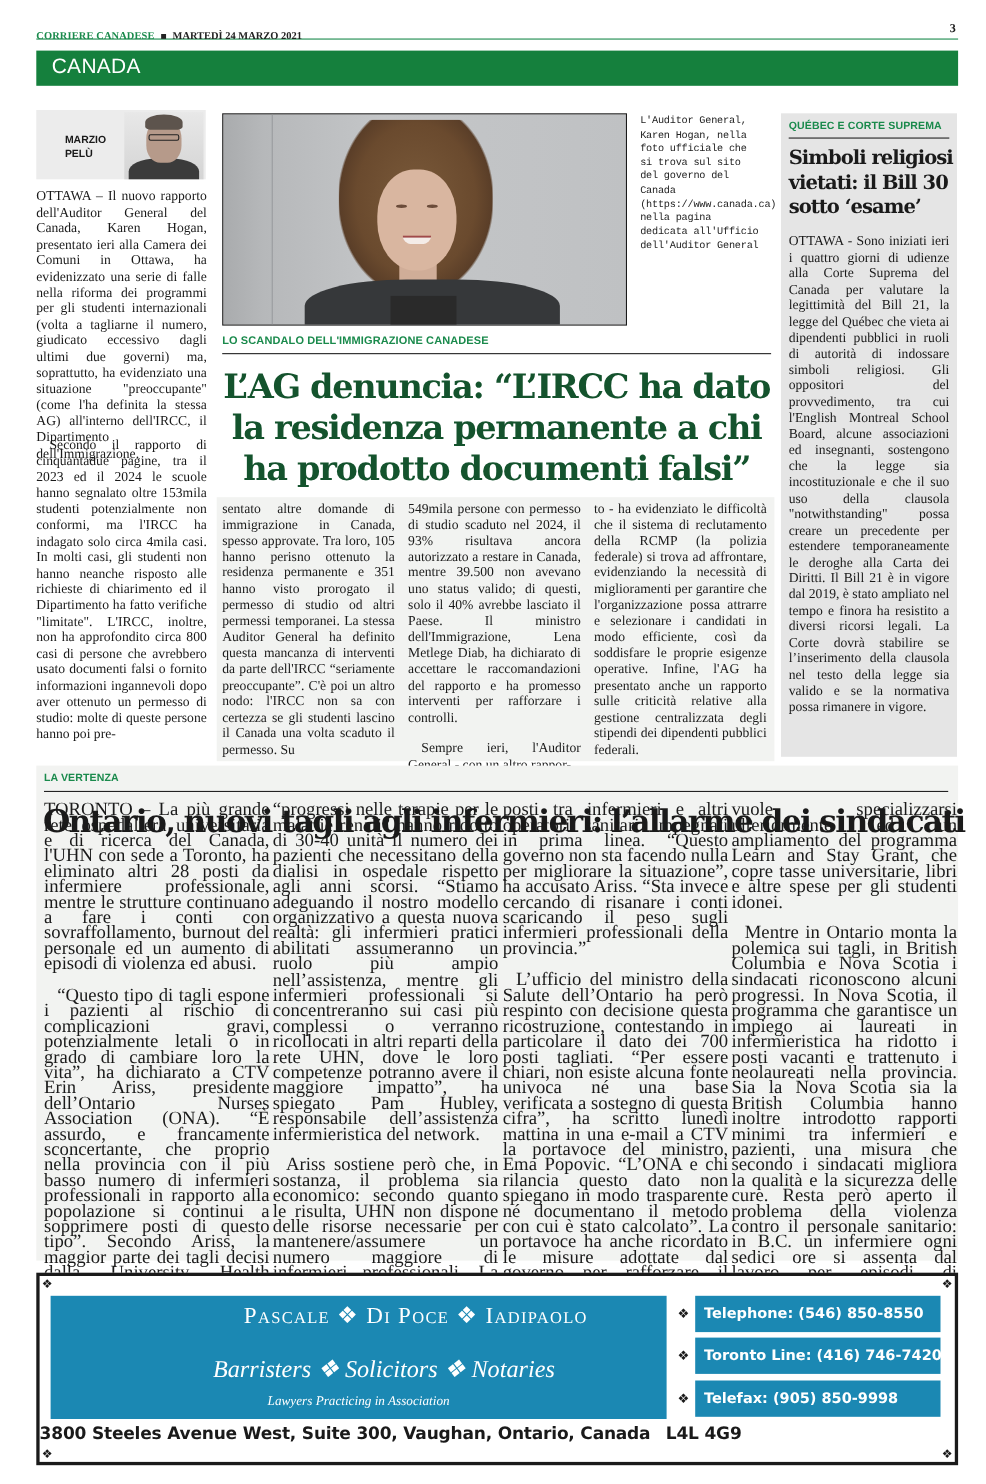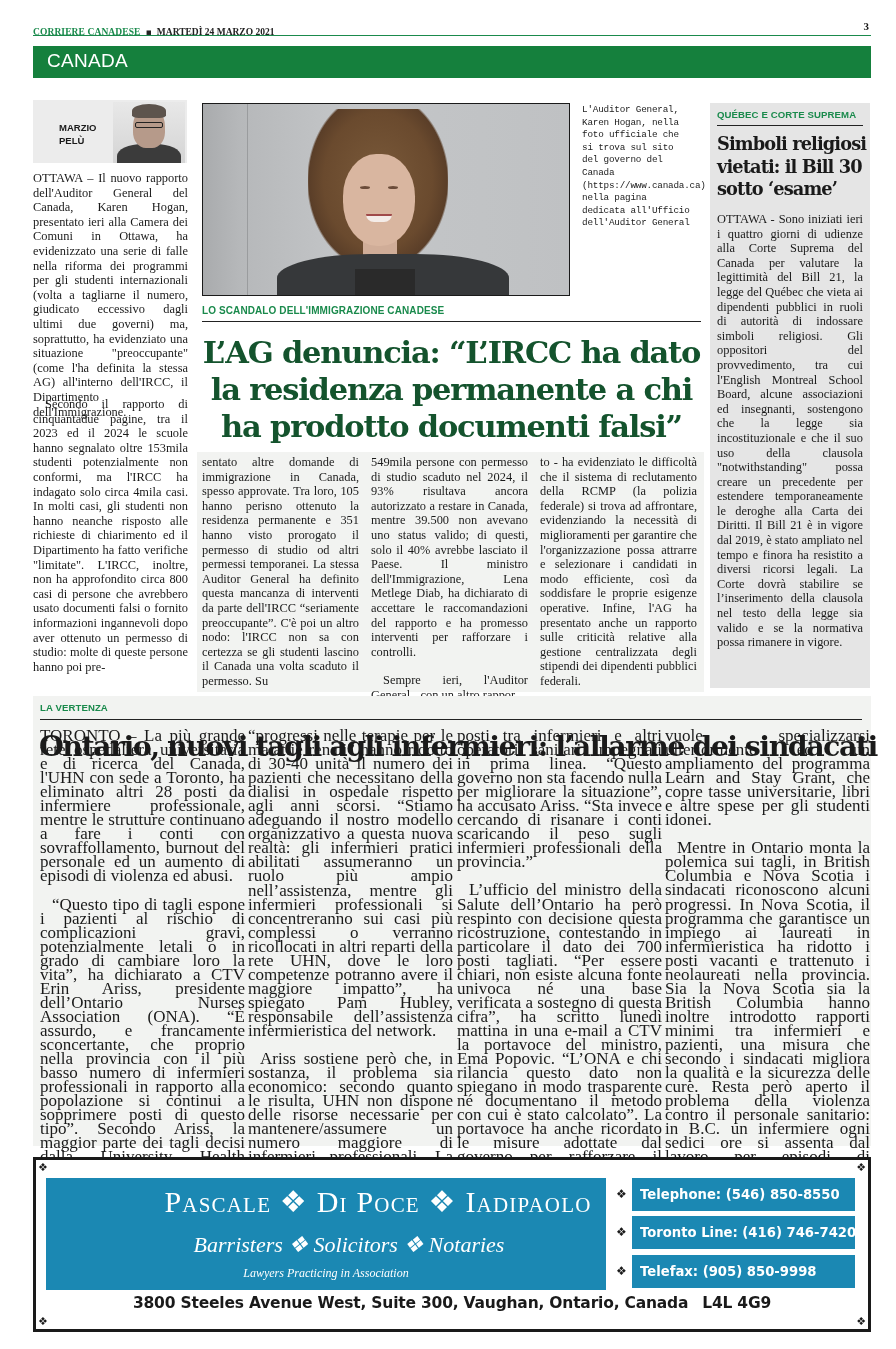--- a/index.html
+++ b/index.html
@@ -66,26 +66,26 @@
     .kicker-lower { position: absolute; left: 40px; top: 702px; width: 822px; border-bottom: 1.3px solid #222; padding-bottom: 6px; font-size: 9.6px; }
     .headline-lower { position: absolute; left: 39px; top: 728px; width: 830px; font-family: "DejaVu Serif", serif; font-weight: bold; font-size: 28.5px; line-height: 36px; letter-spacing: -1.55px; color: #1a1a1a; white-space: nowrap; }
     .lc { position: absolute; top: 729px; width: 205px; font-size: 17px; line-height: 14.05px; }
     .lc1 { left: 40px; } .lc2 { left: 248px; } .lc3 { left: 457px; } .lc4 { left: 665px; }
 
     
     .ad { position: absolute; left: 33px; top: 1157px; width: 838px; height: 175px; border: 3px solid #1a1a1a; background: #fff; }
     .ad .corner { position: absolute; font-size: 11px; color: #1a1a1a; line-height: 11px; }
     .ad .c-tl { left: 2px; top: 2px; } .ad .c-bl { left: 2px; bottom: 2px; } .ad .c-tr { right: 2px; top: 2px; } .ad .c-br { right: 2px; bottom: 2px; }
     .ad .main-box { position: absolute; left: 10px; top: 18px; width: 560px; height: 112px; background: #1b88b3; }
-    .ad .firm { position: absolute; left: 0; top: 6px; width: 664px; text-align: center; font-family: "Liberation Serif", serif; font-size: 30px; color: #fff; letter-spacing: 1.2px; font-variant: small-caps; }
+    .ad .firm { position: absolute; left: 0; top: 6px; width: 664px; text-align: center; font-family: "Liberation Serif", serif; font-size: 21px; color: #fff; letter-spacing: 1.2px; font-variant: small-caps; }
     .ad .services { position: absolute; left: 0; top: 54px; width: 560px; text-align: center; font-family: "Liberation Serif", serif; font-style: italic; font-size: 22px; color: #fff; margin-left: 23px; }
     .ad .tagline { position: absolute; left: 0; top: 88px; width: 560px; text-align: center; font-family: "Liberation Serif", serif; font-style: italic; font-size: 12px; color: #fff; }
     .ad .phone { position: absolute; left: 596px; width: 223px; height: 33px; background: #1b88b3; color: #fff; font-family: "DejaVu Sans", sans-serif; font-weight: bold; font-size: 13.2px; line-height: 33px; padding-left: 8px; white-space: nowrap; }
     .ad .phone-mark { position: absolute; left: 580px; font-size: 12px; color: #1a1a1a; }
-    .ad .address { position: absolute; left: 0; top: 134px; width: 100%; text-align: center; font-family: "DejaVu Sans", sans-serif; font-weight: bold; font-size: 15.5px; color: #1a1a1a; letter-spacing: -0.2px; }
+    .ad .address { position: absolute; left: 0; top: 134px; width: 100%; font-family: "DejaVu Sans", sans-serif; font-weight: bold; font-size: 15.5px; color: #1a1a1a; letter-spacing: -0.2px; }
     .ad .address .pc { margin-left: 14px; }
   </style>
 </head>
 <body>
 
 <div class="masthead">
   <span class="paper">CORRIERE CANADESE</span>
   <span class="sep">▪</span>
   <span class="date">MARTEDÌ 24 MARZO 2021</span>
   <span class="pageno">3</span>

